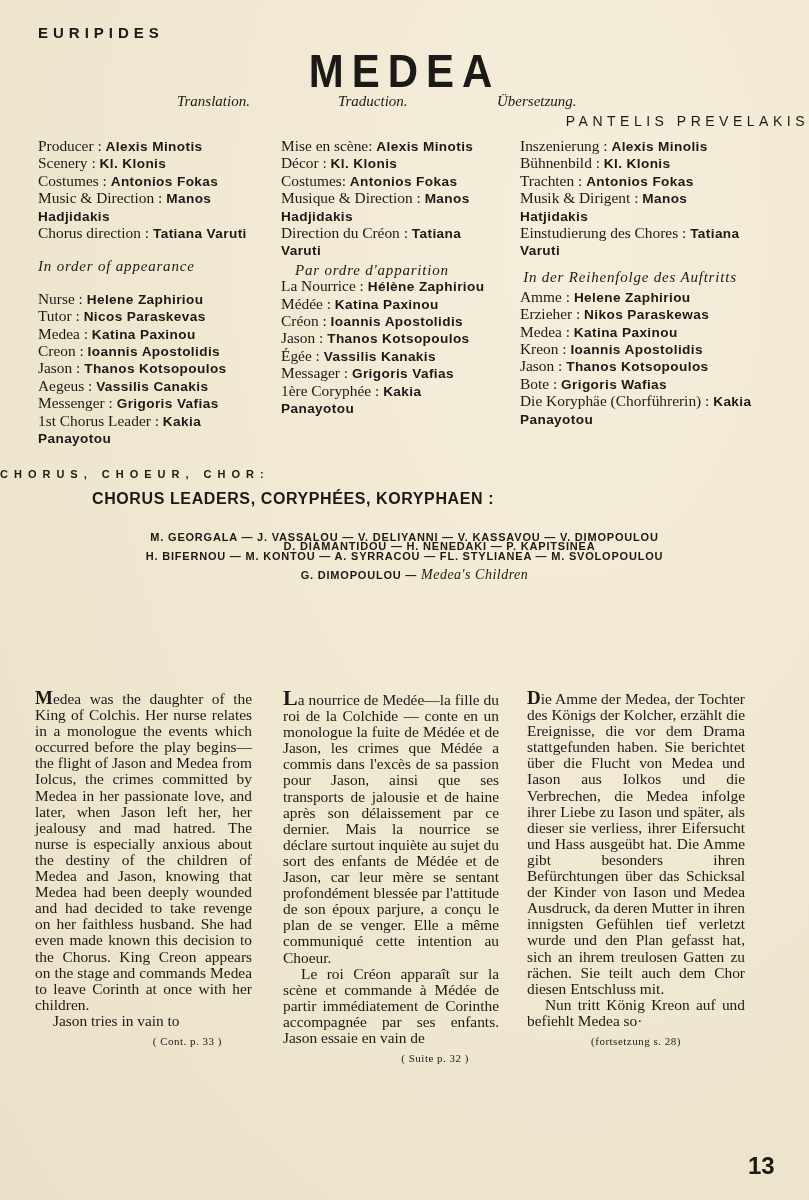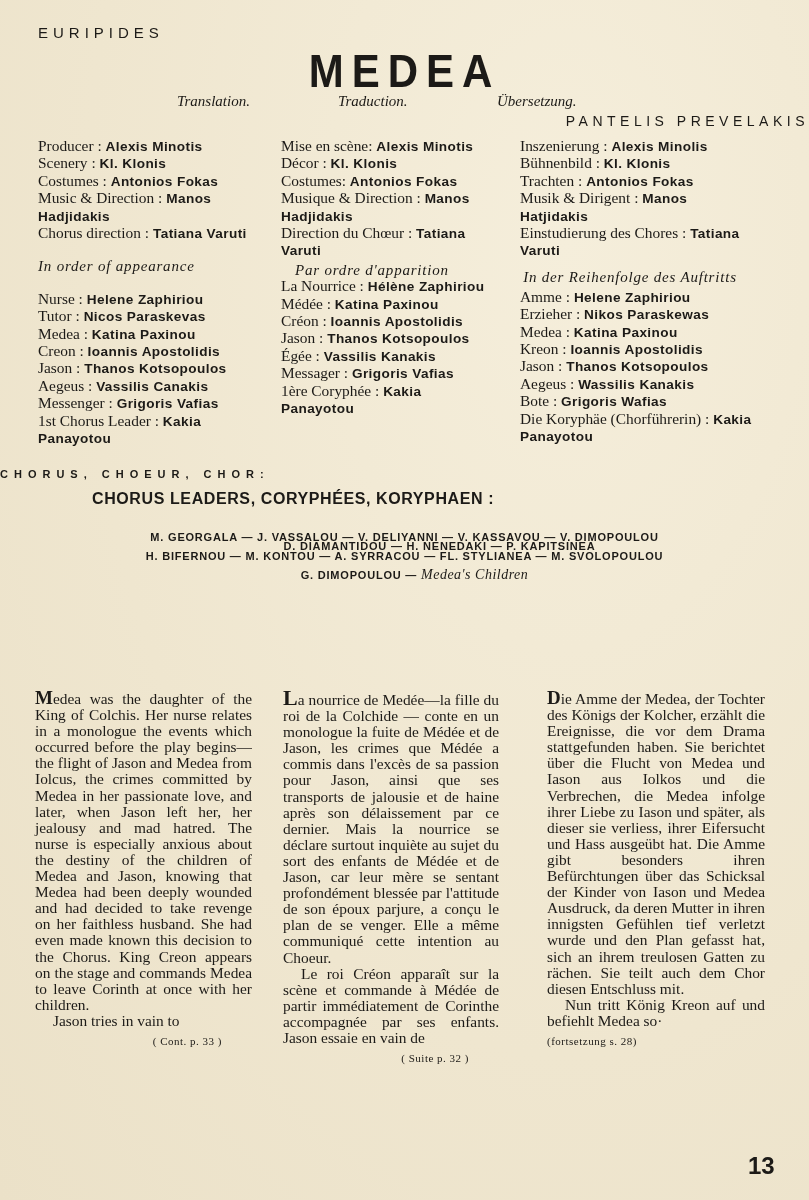--- a/index.html
+++ b/index.html
@@ -7,21 +7,21 @@
     width: 809px; height: 1200px; overflow: hidden;
     background: #f2ead5;
     background-image: radial-gradient(ellipse at 70% 20%, #f5eedb 0%, #efe6cf 60%, #ebe1c8 100%);
     color: #1c1a17;
     position: relative;
   }
   .serif { font-family: "Liberation Serif", "DejaVu Serif", serif; }
   .sans { font-family: "Liberation Sans", "DejaVu Sans", sans-serif; }
   .abs { position: absolute; }
 
-  #author { left: 38px; top: 24px; font-size: 15px; font-weight: normal; letter-spacing: 5px; }
+  #author { left: 38px; top: 24px; font-size: 15px; font-weight: bold; letter-spacing: 5px; }
   #title { left: 0; width: 809px; top: 48px; text-align: center; font-size: 42px; font-weight: bold; letter-spacing: 8px; transform: scaleY(1.08); }
   #translation-row { top: 93px; left: 0; width: 809px; font-size: 15px; font-style: italic; }
   #translation-row span { position: absolute; }
   #translator { left: 0; width: 809px; top: 113px; text-align: right; font-size: 14px; letter-spacing: 4.5px; }
 
   .credits-col { top: 138px; width: 250px; font-size: 15.4px; line-height: 16.4px; }
   .credits-col .row { white-space: nowrap; }
   .credits-col .row.wrap { white-space: normal; }
   .lbl { font-family: "Liberation Serif", serif; }
   .val { font-family: "Liberation Sans", sans-serif; font-weight: bold; font-size: 13.6px; letter-spacing: 0.4px; }
@@ -71,21 +71,21 @@
   <div class="row"><span class="lbl">Aegeus : </span><span class="val">Vassilis Canakis</span></div>
   <div class="row"><span class="lbl">Messenger : </span><span class="val">Grigoris Vafias</span></div>
   <div class="row wrap" style="width:218px"><span class="lbl">1st Chorus Leader : </span><span class="val">Kakia Panayotou</span></div>
 </div>
 
 <div class="abs credits-col" style="left:281px">
   <div class="row"><span class="lbl">Mise en scène: </span><span class="val">Alexis Minotis</span></div>
   <div class="row"><span class="lbl">Décor : </span><span class="val">Kl. Klonis</span></div>
   <div class="row"><span class="lbl">Costumes: </span><span class="val">Antonios Fokas</span></div>
   <div class="row wrap" style="width:218px"><span class="lbl">Musique &amp; Direction : </span><span class="val">Manos Hadjidakis</span></div>
-  <div class="row wrap" style="width:218px"><span class="lbl">Direction du Chœur : </span><span class="val">Tatiana Varuti</span></div>
+  <div class="row wrap" style="width:218px"><span class="lbl">Direction du Créon : </span><span class="val">Tatiana Varuti</span></div>
   <div class="italic-head" style="padding-left:14px; margin-top:2px">Par ordre d'apparition</div>
   <div class="row wrap" style="width:210px"><span class="lbl">La Nourrice : </span><span class="val">Hélène Zaphiriou</span></div>
   <div class="row"><span class="lbl">Médée : </span><span class="val">Katina Paxinou</span></div>
   <div class="row"><span class="lbl">Créon : </span><span class="val">Ioannis Apostolidis</span></div>
   <div class="row"><span class="lbl">Jason : </span><span class="val">Thanos Kotsopoulos</span></div>
   <div class="row"><span class="lbl">Égée : </span><span class="val">Vassilis Kanakis</span></div>
   <div class="row"><span class="lbl">Messager : </span><span class="val">Grigoris Vafias</span></div>
   <div class="row wrap" style="width:214px"><span class="lbl">1ère Coryphée : </span><span class="val">Kakia Panayotou</span></div>
 </div>
 
@@ -95,21 +95,20 @@
   <div class="row"><span class="lbl">Trachten : </span><span class="val">Antonios Fokas</span></div>
   <div class="row wrap" style="width:222px"><span class="lbl">Musik &amp; Dirigent : </span><span class="val">Manos Hatjidakis</span></div>
   <div class="row wrap" style="width:222px"><span class="lbl">Einstudierung des Chores : </span><span class="val">Tatiana Varuti</span></div>
   <div class="italic-head" style="width:220px; text-align:center; margin-top:10px; line-height:15px">In der Reihenfolge des Auftritts</div>
   <div style="height:4px"></div>
   <div class="row"><span class="lbl">Amme : </span><span class="val">Helene Zaphiriou</span></div>
   <div class="row"><span class="lbl">Erzieher : </span><span class="val">Nikos Paraskewas</span></div>
   <div class="row"><span class="lbl">Medea : </span><span class="val">Katina Paxinou</span></div>
   <div class="row"><span class="lbl">Kreon : </span><span class="val">Ioannis Apostolidis</span></div>
   <div class="row"><span class="lbl">Jason : </span><span class="val">Thanos Kotsopoulos</span></div>
-  <div class="row"><span class="lbl">Aegeus : </span><span class="val">Wassilis Kanakis</span></div>
   <div class="row"><span class="lbl">Bote : </span><span class="val">Grigoris Wafias</span></div>
   <div class="row wrap" style="width:240px"><span class="lbl">Die Koryphäe (Chorführerin) : </span><span class="val">Kakia Panayotou</span></div>
 </div>
 
 <div id="chorus-title" class="abs sans">CHORUS, CHOEUR, CHOR:</div>
 <div id="chorus-leaders" class="abs sans">CHORUS LEADERS, CORYPHÉES, KORYPHAEN :</div>
 <div class="abs sans chorus-line" style="top:540px; padding-left:70px; box-sizing:border-box">D. DIAMANTIDOU — H. NENEDAKI — P. KAPITSINEA</div>
 <div class="abs sans chorus-line" style="top:531px">M. GEORGALA — J. VASSALOU — V. DELIYANNI — V. KASSAVOU — V. DIMOPOULOU</div>
 <div class="abs sans chorus-line" style="top:550px">H. BIFERNOU — M. KONTOU — A. SYRRACOU — FL. STYLIANEA — M. SVOLOPOULOU</div>
 <div class="abs sans chorus-line" style="top:567px; padding-left:20px; box-sizing:border-box"><span>G. DIMOPOULOU — </span><span class="it">Medea's Children</span></div>
@@ -119,19 +118,19 @@
   <p class="para2">Jason tries in vain to</p>
   <div class="cont">( Cont. p. 33 )</div>
 </div>
 
 <div class="abs story" style="left:283px; width:216px">
   <p class="first"><span class="dropcap" style="font-size:22px">L</span><span>a nourrice de Medée—la fille du roi de la Colchide — conte en un monologue la fuite de Médée et de Jason, les crimes que Médée a commis dans l'excès de sa passion pour Jason, ainsi que ses transports de jalousie et de haine après son délaissement par ce dernier. Mais la nourrice se déclare surtout inquiète au sujet du sort des enfants de Médée et de Jason, car leur mère se sentant profondément blessée par l'attitude de son époux parjure, a conçu le plan de se venger. Elle a même communiqué cette intention au Choeur.</span></p>
   <p class="para2">Le roi Créon apparaît sur la scène et commande à Médée de partir immédiatement de Corinthe accompagnée par ses enfants. Jason essaie en vain de</p>
   <div class="cont">( Suite p. 32 )</div>
 </div>
 
-<div class="abs story" style="left:547px; width:218px">
+<div class="abs story" style="left:527px; width:218px">
   <p class="first"><span class="dropcap">D</span><span>ie Amme der Medea, der Tochter des Königs der Kolcher, erzählt die Ereignisse, die vor dem Drama stattgefunden haben. Sie berichtet über die Flucht von Medea und Iason aus Iolkos und die Verbrechen, die Medea infolge ihrer Liebe zu Iason und später, als dieser sie verliess, ihrer Eifersucht und Hass ausgeübt hat. Die Amme gibt besonders ihren Befürchtungen über das Schicksal der Kinder von Iason und Medea Ausdruck, da deren Mutter in ihren innigsten Gefühlen tief verletzt wurde und den Plan gefasst hat, sich an ihrem treulosen Gatten zu rächen. Sie teilt auch dem Chor diesen Entschluss mit.</span></p>
   <p class="para2">Nun tritt König Kreon auf und befiehlt Medea so·</p>
-  <div class="cont" style="text-align:left; padding-right:0">(fortsetzung s. 28)</div>
+  <div class="cont" style="text-align:center; padding-right:0">(fortsetzung s. 28)</div>
 </div>
 
 <div id="page-number" class="abs sans">13</div>
 
 </body></html>

